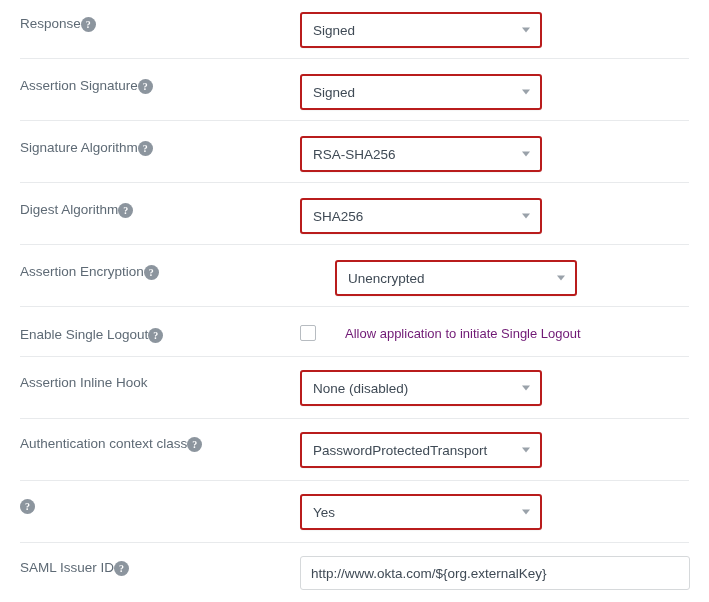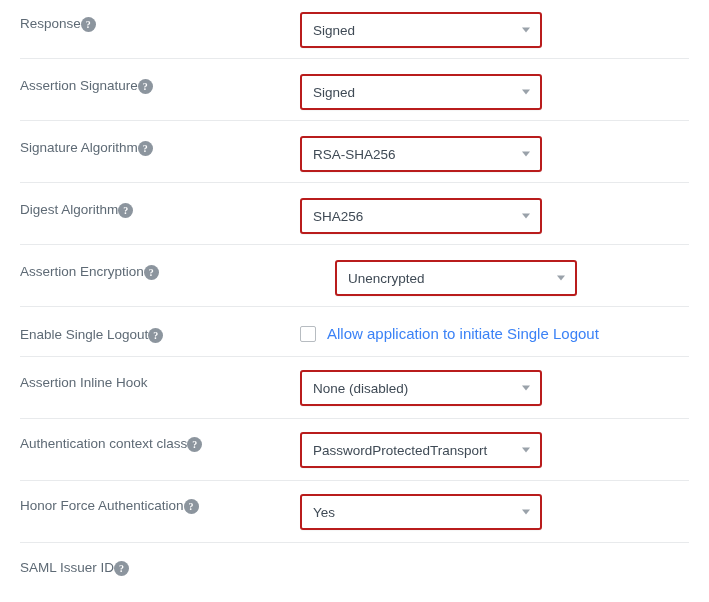--- a/index.html
+++ b/index.html
@@ -108,23 +108,24 @@
   .checkbox {
     box-sizing: border-box;
     width: 16px;
     height: 16px;
     border: 1px solid #b7bcc1;
     border-radius: 2px;
     background: #ffffff;
     flex: none;
   }
   .checkbox-label {
-    font-size: 15px;
-    color: #3b82f6;
+    font-size: 13px;
+    color: #701a75;
     white-space: nowrap;
+    margin-left: 18px;
   }
   .divider-line {
     position: absolute;
     left: 20px;
     width: 669px;
     height: 1px;
     background: #e8eaec;
   }
 </style>
 </head>
@@ -238,32 +239,34 @@
       <div class="select w-242">
         <span>PasswordProtectedTransport</span>
         <span class="caret"></span>
       </div>
     </div>
   </div>
   <div class="divider-line" style="top:480px;"></div>
 
   <div class="row" style="top:496px;">
     <div class="label-cell">
-      <span class="label-text">Honor Force Authentication</span>
       <span class="help-icon">?</span>
     </div>
     <div class="field-cell" style="margin-top:-2px;">
       <div class="select w-242">
         <span>Yes</span>
         <span class="caret"></span>
       </div>
     </div>
   </div>
   <div class="divider-line" style="top:542px;"></div>
 
   <div class="row" style="top:558px;">
     <div class="label-cell">
       <span class="label-text">SAML Issuer ID</span>
       <span class="help-icon">?</span>
     </div>
+    <div class="field-cell" style="margin-top:-2px;">
+      <input class="text-input" type="text" value="http://www.okta.com/${org.externalKey}" style="">
+    </div>
   </div>
 
 </div>
 
 </body></html>

